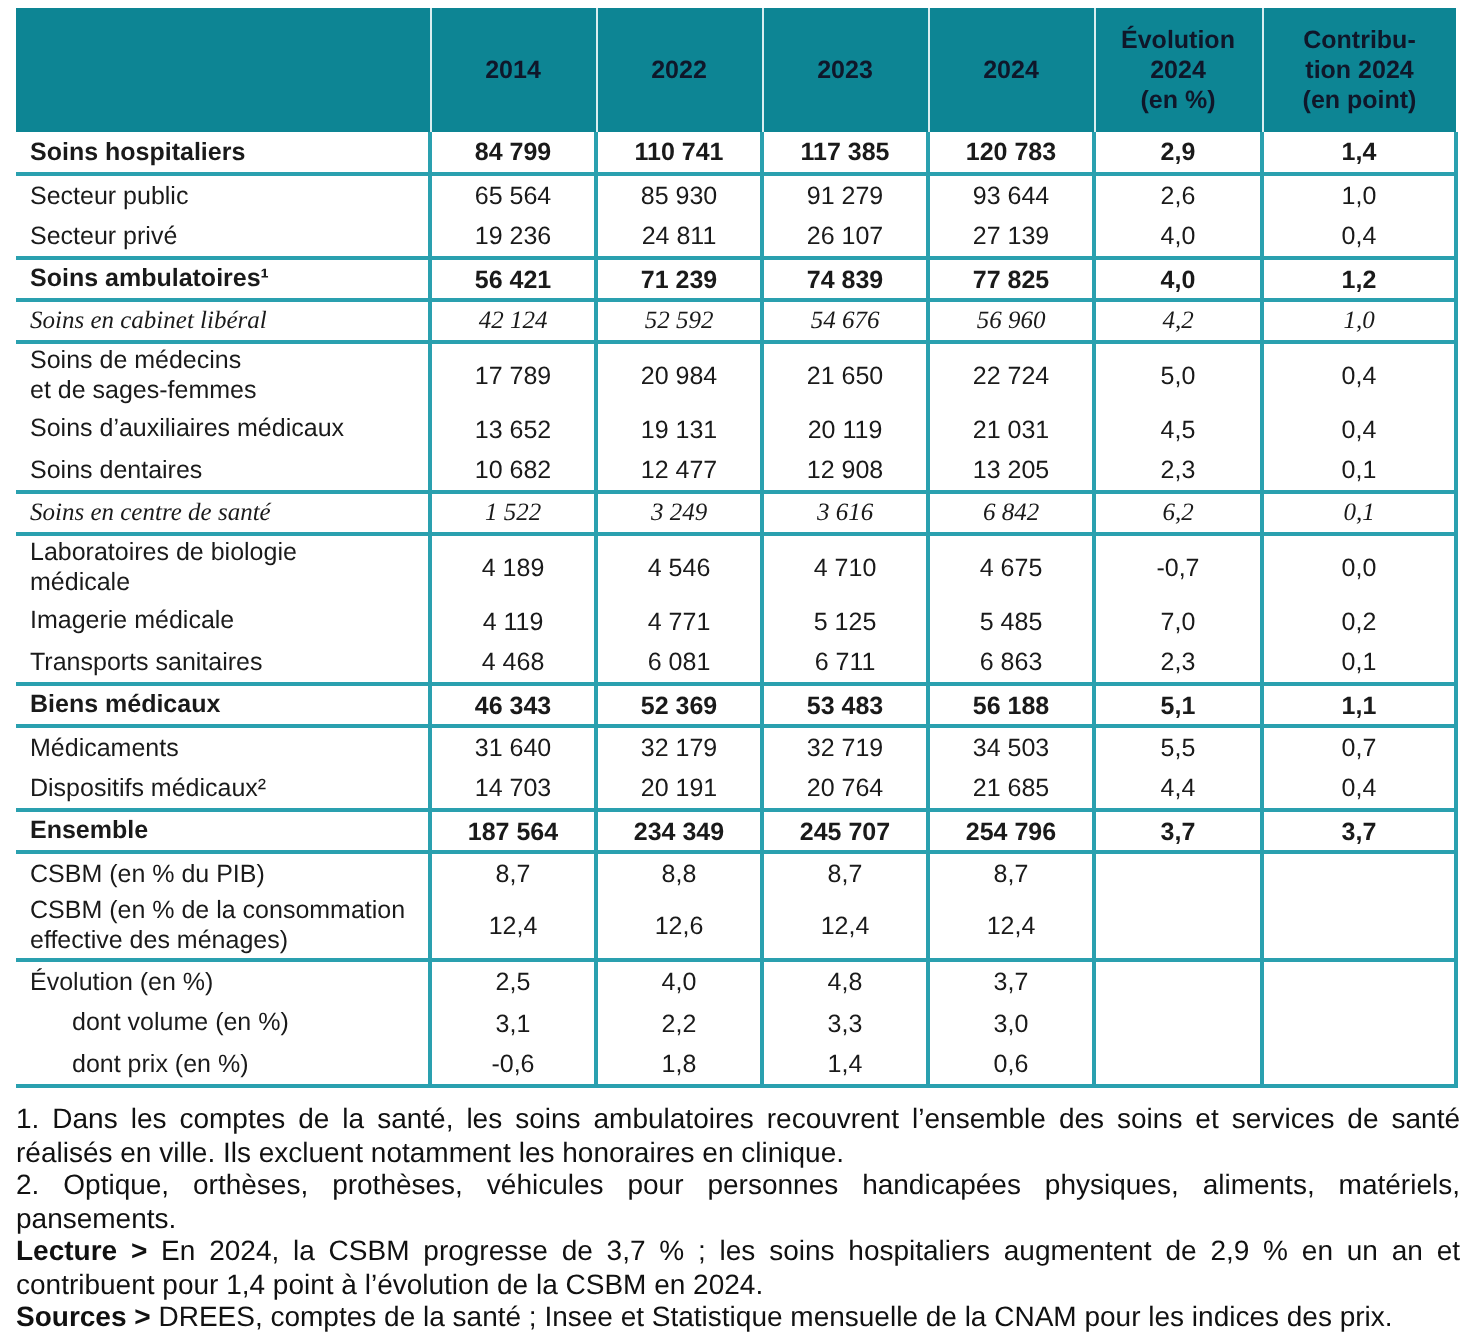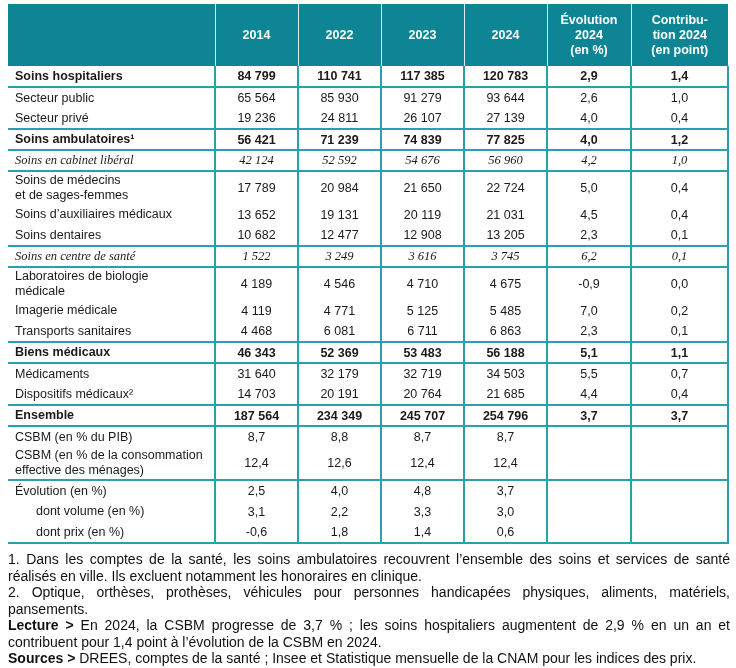--- a/index.html
+++ b/index.html
@@ -24,21 +24,21 @@
     font-size:12.5px;
   }
   
   col.c-label{width:207px;}
   col.c-year{width:83px;}
   col.c-evo{width:84px;}
   col.c-contrib{width:97px;}
 
   thead th{
     background:var(--header-bg);
-    color:#ffffff;
+    color:#0f172a;
     font-weight:bold;
     text-align:center;
     vertical-align:middle;
     height:62px;
     line-height:15px;
     white-space:pre-line;
     border-left:1px solid rgba(255,255,255,0.85);
     padding:2px 3px;
   }
   thead th:first-child{border-left:none;}
@@ -173,32 +173,32 @@
           <td class="num">12 908</td>
           <td class="num">13 205</td>
           <td class="num">2,3</td>
           <td class="num">0,1</td>
         </tr>
         <tr class="italic rule">
           <td class="label">Soins en centre de santé</td>
           <td class="num">1 522</td>
           <td class="num">3 249</td>
           <td class="num">3 616</td>
-          <td class="num">3 745</td>
+          <td class="num">6 842</td>
           <td class="num">6,2</td>
           <td class="num">0,1</td>
         </tr>
         <tr class="normal tall">
           <td class="label">Laboratoires de biologie
 médicale</td>
           <td class="num">4 189</td>
           <td class="num">4 546</td>
           <td class="num">4 710</td>
           <td class="num">4 675</td>
-          <td class="num">-0,9</td>
+          <td class="num">-0,7</td>
           <td class="num">0,0</td>
         </tr>
         <tr class="normal">
           <td class="label">Imagerie médicale</td>
           <td class="num">4 119</td>
           <td class="num">4 771</td>
           <td class="num">5 125</td>
           <td class="num">5 485</td>
           <td class="num">7,0</td>
           <td class="num">0,2</td>

